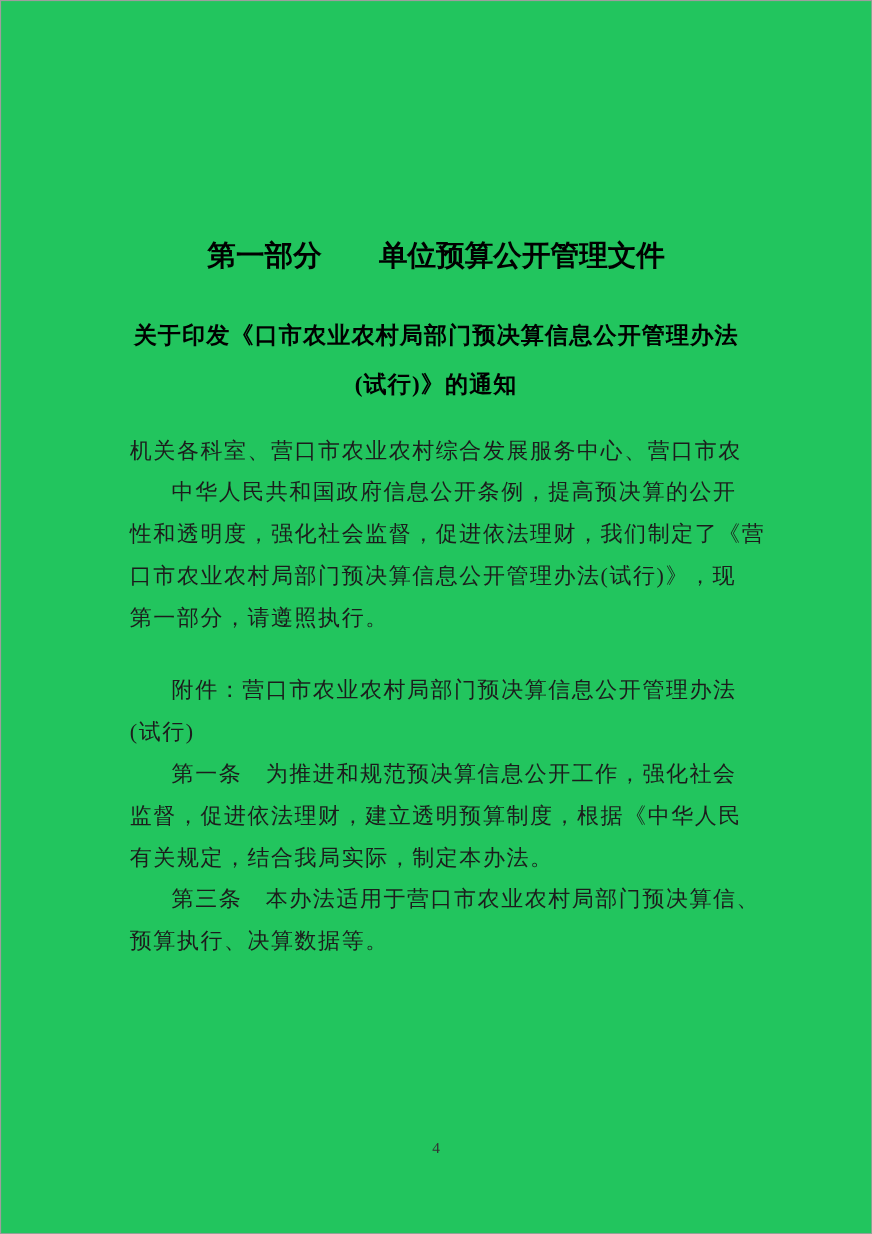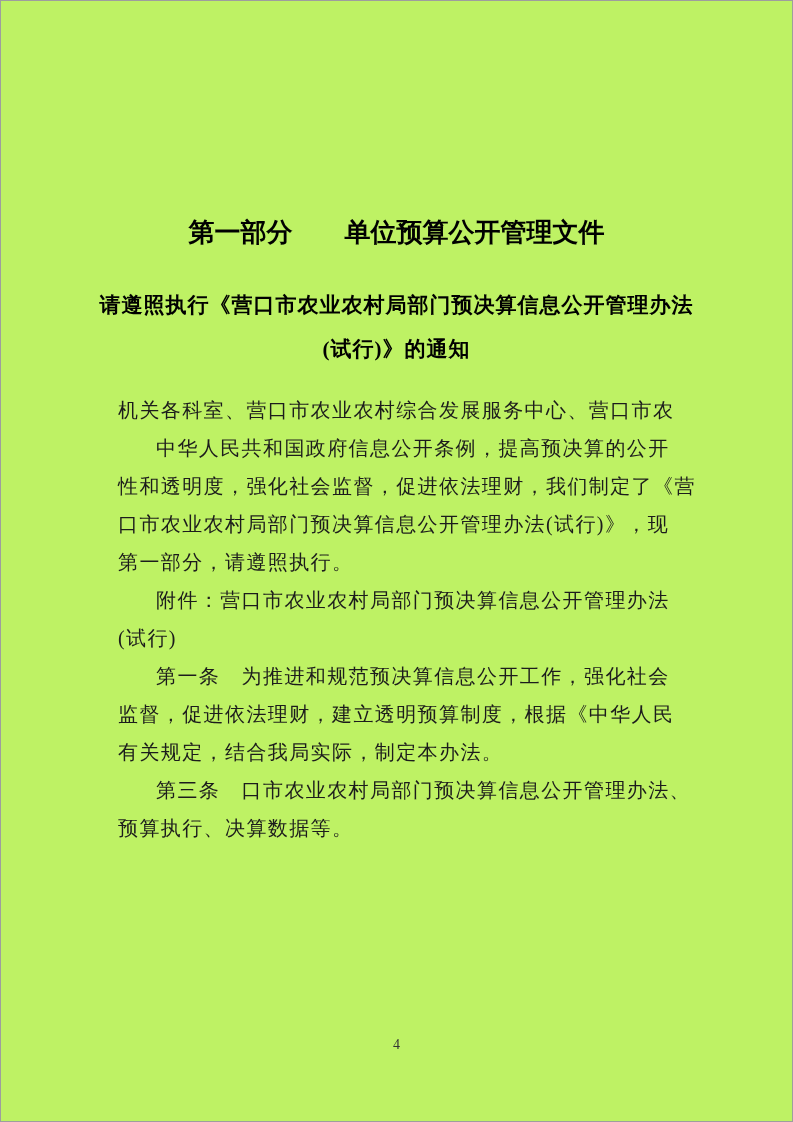--- a/index.html
+++ b/index.html
@@ -5,21 +5,21 @@
   html, body {
     margin: 0;
     padding: 0;
     background: #ffffff;
   }
   .page {
     position: relative;
     width: 793px;
     height: 1122px;
     box-sizing: border-box;
-    background: #bef264;
+    background: #22c55e;
     border: 1px solid #9e9e9e;
     overflow: hidden;
     color: #1c1c1c;
     font-family: "Liberation Serif", serif;
   }
   .sec-title {
     position: absolute;
     top: 214px;
     left: 0;
     right: 0;
@@ -60,20 +60,21 @@
     line-height: 38px;
     height: 38px;
     letter-spacing: 1.4px;
     white-space: pre;
     color: #1c1c1c;
   }
   .line.indent {
     text-indent: 38px;
   }
   .line.gap {
+    margin-top: 28px;
   }
   .page-number {
     position: absolute;
     top: 1036px;
     left: 0;
     right: 0;
     text-align: center;
     font-family: "Liberation Serif", serif;
     font-size: 14px;
     line-height: 16px;
@@ -81,34 +82,34 @@
   }
 </style>
 </head>
 <body>
 
 <div class="page">
 
   <div class="sec-title">第一部分　　单位预算公开管理文件</div>
 
   <div class="notice-title">
-    <div class="nt-line">请遵照执行《营口市农业农村局部门预决算信息公开管理办法</div>
+    <div class="nt-line">关于印发《口市农业农村局部门预决算信息公开管理办法</div>
     <div class="nt-line">(试行)》的通知</div>
   </div>
 
   <div class="body-text">
       <div class="line">机关各科室、营口市农业农村综合发展服务中心、营口市农</div>
       <div class="line indent">中华人民共和国政府信息公开条例，提高预决算的公开</div>
       <div class="line">性和透明度，强化社会监督，促进依法理财，我们制定了《营</div>
       <div class="line">口市农业农村局部门预决算信息公开管理办法(试行)》，现</div>
       <div class="line">第一部分，请遵照执行。</div>
       <div class="line indent gap">附件：营口市农业农村局部门预决算信息公开管理办法</div>
       <div class="line">(试行)</div>
       <div class="line indent">第一条　为推进和规范预决算信息公开工作，强化社会</div>
       <div class="line">监督，促进依法理财，建立透明预算制度，根据《中华人民</div>
       <div class="line">有关规定，结合我局实际，制定本办法。</div>
-      <div class="line indent">第三条　口市农业农村局部门预决算信息公开管理办法、</div>
+      <div class="line indent">第三条　本办法适用于营口市农业农村局部门预决算信、</div>
       <div class="line">预算执行、决算数据等。</div>
     </div>
 
   <div class="page-number">4</div>
 
 </div>
 
 </body></html>

